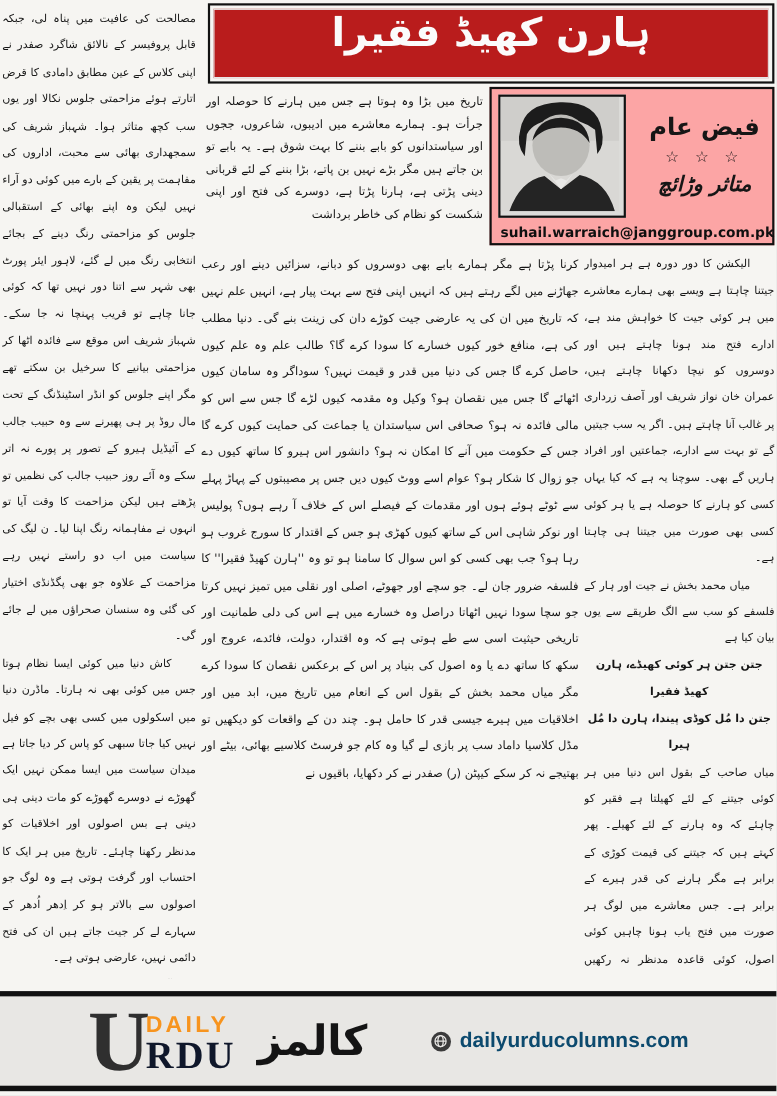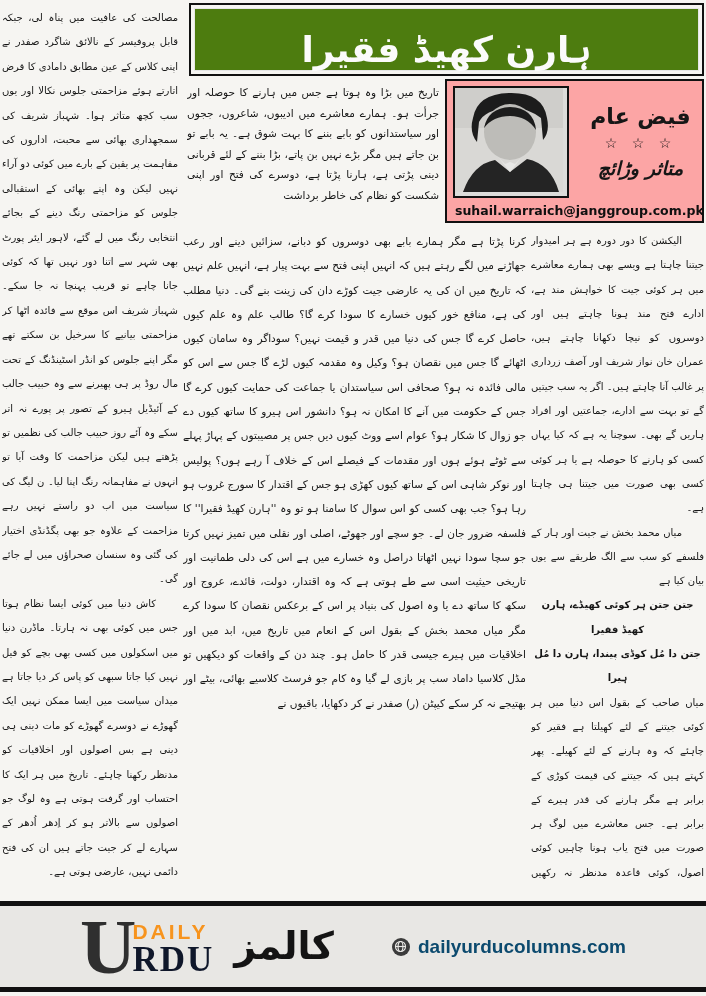--- a/index.html
+++ b/index.html
@@ -13,22 +13,22 @@
   .ucol p.indent{text-indent:22px;}
   .col-left{left:2px;top:6px;width:176px;height:884px;font-size:10px;line-height:24.4px;}
   .col-topmid{left:187px;top:82px;width:252px;height:147px;font-size:10.5px;line-height:20.6px;}
   .col-mid{left:183px;top:229px;width:343px;height:660px;font-size:10.5px;line-height:24.3px;}
   .col-right{left:531px;top:229px;width:173px;height:660px;font-size:10px;line-height:24.3px;}
   .verse{text-align:center;text-indent:0 !important;font-weight:bold;}
 
   
   .title-outer{position:absolute;left:189px;top:3px;width:515px;height:73px;border:2px solid #111;
                background:#f6f5f2;box-sizing:border-box;padding:3px;}
-  .title-inner{width:100%;height:100%;background:#4d7c0f;box-sizing:border-box;border:1px solid #e6e6e6;
-               display:flex;align-items:flex-end;justify-content:center;}
+  .title-inner{width:100%;height:100%;background:#b91c1c;box-sizing:border-box;border:1px solid #e6e6e6;
+               display:flex;align-items:flex-start;justify-content:center;}
   .title-inner h1{margin:0;color:#fbfbfb;font-size:36px;font-weight:bold;direction:rtl;
                   font-family:"DejaVu Sans",sans-serif;letter-spacing:1px;}
 
   
   .author-box{position:absolute;left:445px;top:79px;width:259px;height:144px;border:2px solid #111;
               box-sizing:border-box;background:#fca5a5;display:flex;flex-direction:column;}
   .author-top{flex:1;display:flex;flex-direction:row;}
   .photo-frame{width:112px;height:108px;border:2px solid #111;margin:5px 6px 2px 6px;background:#dcdcda;overflow:hidden;}
   .photo-frame svg{display:block;}
   .author-meta{flex:1;direction:rtl;text-align:center;display:flex;flex-direction:column;

